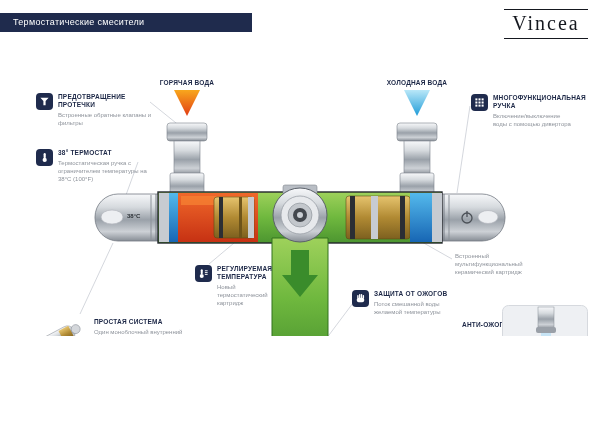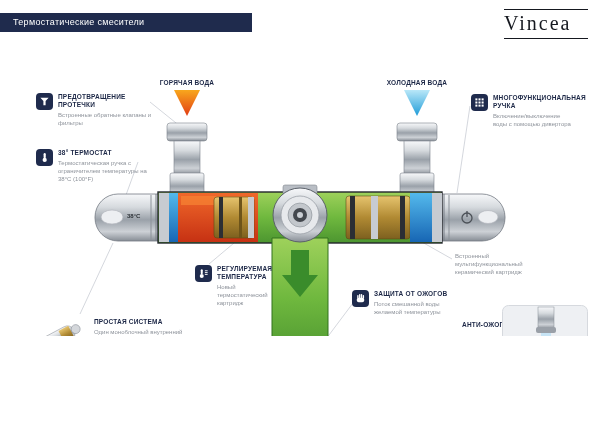--- a/index.html
+++ b/index.html
@@ -1,18 +1,18 @@
 <!DOCTYPE html>
 <html><head>
 <meta charset="utf-8">
 <style>
   html,body{margin:0;padding:0;background:#fff;}
   .page{position:relative;width:600px;height:336px;background:#ffffff;font-family:"Liberation Sans",sans-serif;overflow:hidden;}
   .header-bar{position:absolute;left:0;top:13px;width:252px;height:19px;background:#1f2b4d;color:#fff;font-size:9px;line-height:19px;padding-left:13px;box-sizing:border-box;letter-spacing:0.3px;}
-  .brand{position:absolute;left:504px;top:9px;width:84px;text-align:left;border-top:1.6px solid #15181f;border-bottom:1.6px solid #15181f;padding:2px 0 3px 0;}
+  .brand{position:absolute;left:504px;top:9px;width:84px;text-align:center;border-top:1.6px solid #15181f;border-bottom:1.6px solid #15181f;padding:2px 0 3px 0;}
   .brand-text{font-family:"Liberation Serif",serif;font-size:20px;letter-spacing:2px;color:#15181f;}
   .flow-label{position:absolute;width:80px;text-align:center;font-size:6.5px;font-weight:bold;color:#1c2746;letter-spacing:0.2px;}
   .callout{position:absolute;display:flex;gap:5px;align-items:flex-start;}
   .cicon{flex:none;width:17px;height:17px;background:#1f2b4d;border-radius:4px;display:flex;align-items:center;justify-content:center;}
   .cicon svg{display:block;}
   .ctext{display:block;}
   .ctitle{display:block;font-size:6.5px;font-weight:bold;color:#1c2746;letter-spacing:0.2px;line-height:1.25;}
   .cbody{display:block;font-size:6px;color:#8e939b;line-height:1.35;margin-top:2px;}
   .note{position:absolute;font-size:6px;color:#8e939b;line-height:1.35;}
   .label-only{position:absolute;font-size:6.5px;font-weight:bold;color:#1c2746;letter-spacing:0.2px;}

